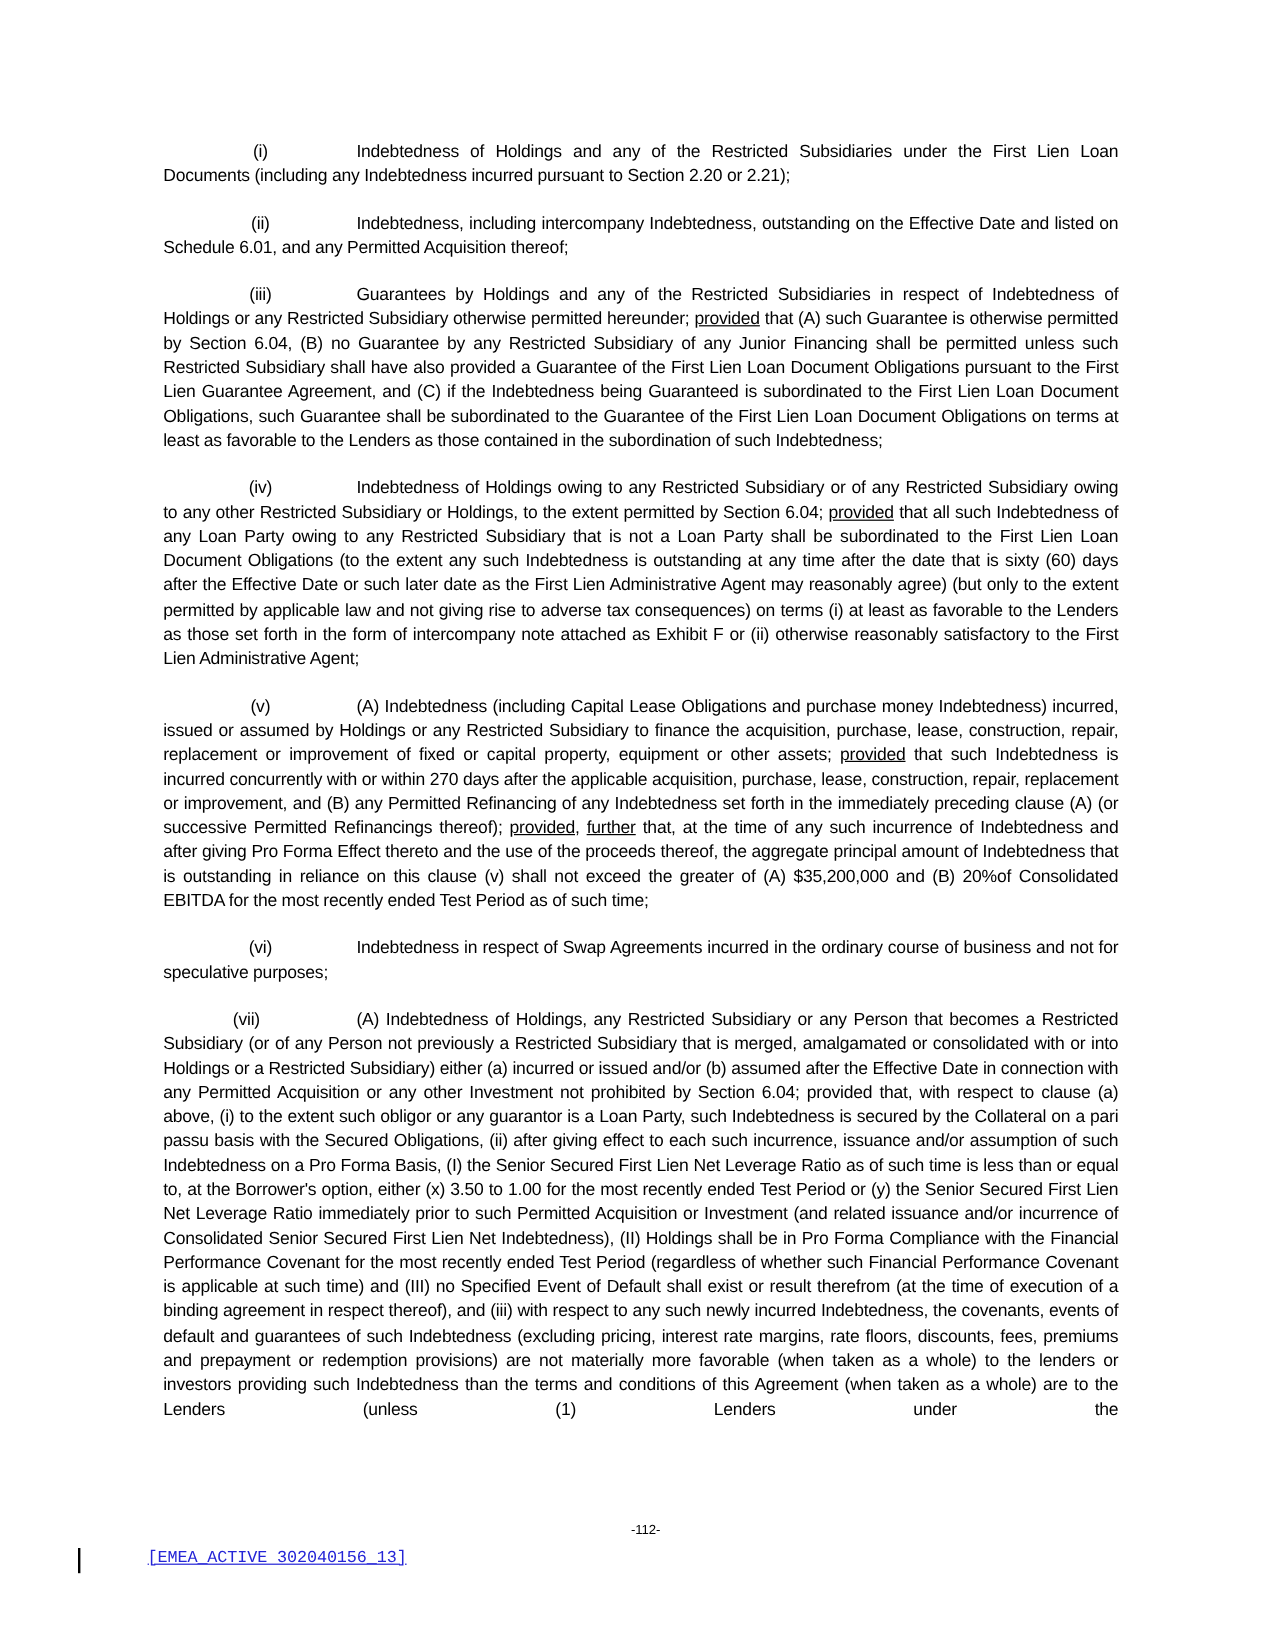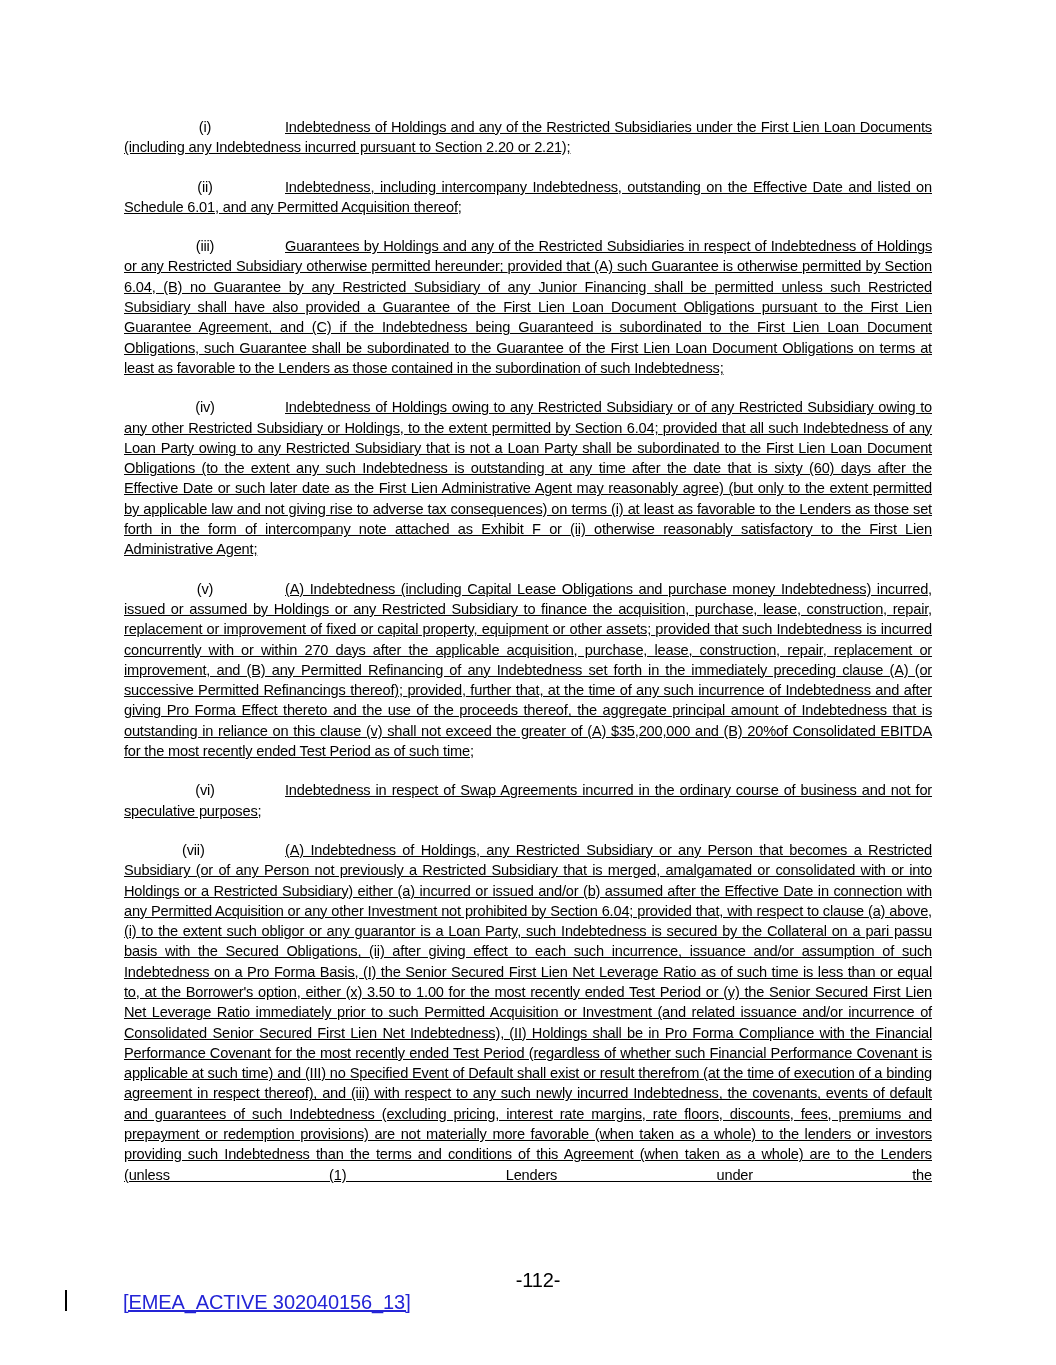--- a/index.html
+++ b/index.html
@@ -20,23 +20,22 @@
     position: absolute;
     left: 124px;
     top: 117px;
     width: 808px;
     font-size: 14.6px;
     line-height: 20.3px;
     letter-spacing: -0.18px;
     text-align: justify;
   }
   p.clause {
-    margin: 0 0 19px 0;
+    margin: 0 0 19px 12px;
     padding: 0;
-    text-decoration: underline;
   }
   p.clause.continues {
     text-align-last: justify;
   }
   .clause-label {
     display: inline-block;
     width: 161px;
   }
   .clause-label > span {
     display: inline-block;
@@ -46,32 +45,33 @@
   }
   .u {
     text-decoration: underline;
   }
   .page-number {
     position: absolute;
     left: 124px;
     top: 1269px;
     width: 828px;
     text-align: center;
-    font-size: 20px;
+    font-size: 11px;
     letter-spacing: -0.1px;
   }
   .doc-id {
     position: absolute;
     left: 123px;
     top: 1291px;
-    font-size: 20px;
+    font-size: 14px;
     letter-spacing: -0.1px;
     color: var(--link-color, #2424d6);
     text-decoration: underline;
     cursor: pointer;
+    font-family: Liberation Mono, monospace;
   }
   .change-bar {
     position: absolute;
     left: 65px;
     top: 1290px;
     width: 2px;
     height: 21px;
     background: #000000;
   }
 </style>

